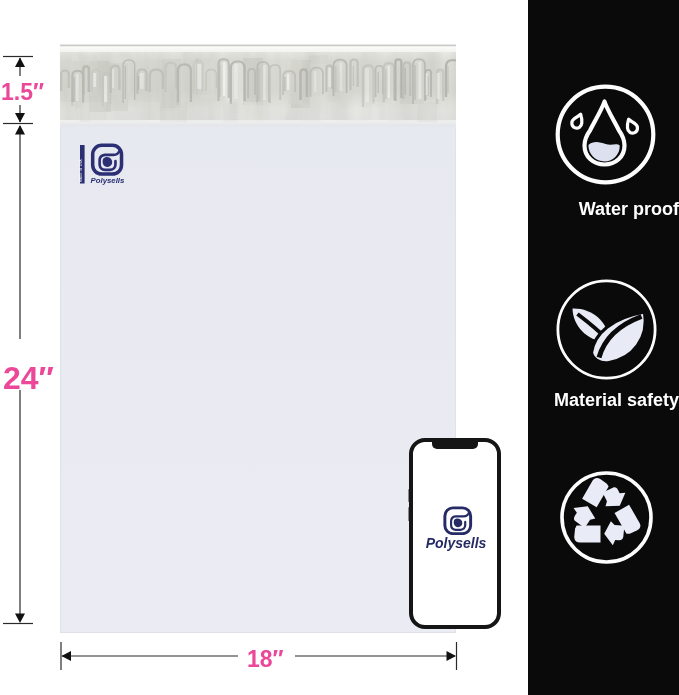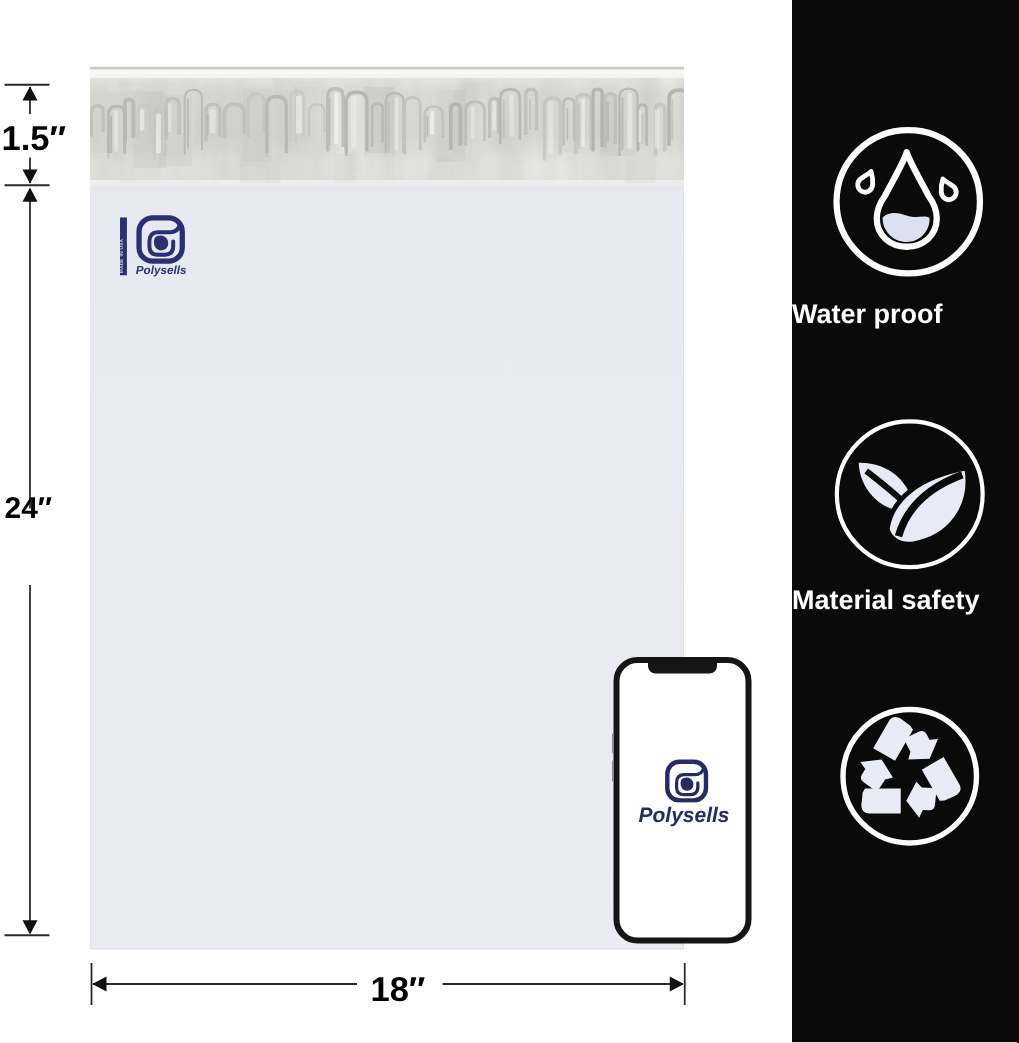--- a/index.html
+++ b/index.html
@@ -1,20 +1,20 @@
 <!DOCTYPE html>
 <html><head>
 <meta charset="utf-8">
 <style>
   html,body{margin:0;padding:0}
   .page{position:relative;width:679px;height:695px;background:#ffffff;overflow:hidden;
         font-family:"Liberation Sans",sans-serif}
   .abs{position:absolute}
-  .dimtxt{font-weight:bold;color:#000000;letter-spacing:0px}
-  .lbl{position:absolute;color:#fff;font-weight:bold;text-align:left;width:151px;left:528px}
+  .dimtxt{font-weight:bold;color:#ec4899;letter-spacing:0px}
+  .lbl{position:absolute;color:#fff;font-weight:bold;text-align:right;width:151px;left:528px}
 </style>
 </head>
 <body>
 <div class="page">
 
   <div class="abs" style="left:528px;top:0;width:151px;height:695px;background:#0a0a0a"></div>
 
   <div class="abs" style="left:60px;top:120px;width:396px;height:513px;background:linear-gradient(180deg,#e7e9f1 0%,#e9eaf2 60%,#eaebf3 100%);border-left:1px solid #e0e2ea;border-right:1px solid #e0e2ea;border-bottom:1px solid #dfe1e9;box-sizing:border-box"></div>
 
   <svg class="abs" style="left:60px;top:44px" width="396" height="83" viewBox="0 0 396 83">
@@ -194,21 +194,21 @@
   <div class="abs dimtxt" style="left:1px;top:78.5px;font-size:23px">1.5″</div>
 
   <svg class="abs" style="left:0px;top:124px" width="56" height="501" viewBox="0 0 56 501">
     <line x1="20" y1="2" x2="20" y2="215" stroke="#2a2a2a" stroke-width="1.2"></line>
     <path d="M 20 1 L 15 10.5 L 25 10.5 Z" fill="#111"></path>
     <line x1="20" y1="266" x2="20" y2="490" stroke="#2a2a2a" stroke-width="1.2"></line>
     <path d="M 20 499 L 15 489.5 L 25 489.5 Z" fill="#111"></path>
     <line x1="3" y1="499.5" x2="33" y2="499.5" stroke="#2a2a2a" stroke-width="1.2"></line>
   </svg>
 
-  <div class="abs dimtxt" style="left:3px;top:328px;font-size:20px">24″</div>
+  <div class="abs dimtxt" style="left:3px;top:360px;font-size:32px">24″</div>
 
   <svg class="abs" style="left:50px;top:640px" width="420" height="32" viewBox="0 0 420 32">
     <line x1="11" y1="2" x2="11" y2="30" stroke="#2a2a2a" stroke-width="1.2"></line>
     <line x1="12" y1="16" x2="188" y2="16" stroke="#2a2a2a" stroke-width="1.2"></line>
     <path d="M 11.5 16 L 21 11 L 21 21 Z" fill="#111"></path>
     <line x1="245" y1="16" x2="405" y2="16" stroke="#2a2a2a" stroke-width="1.2"></line>
     <path d="M 406 16 L 396.5 11 L 396.5 21 Z" fill="#111"></path>
     <line x1="406.5" y1="2" x2="406.5" y2="30" stroke="#2a2a2a" stroke-width="1.2"></line>
   </svg>
 

